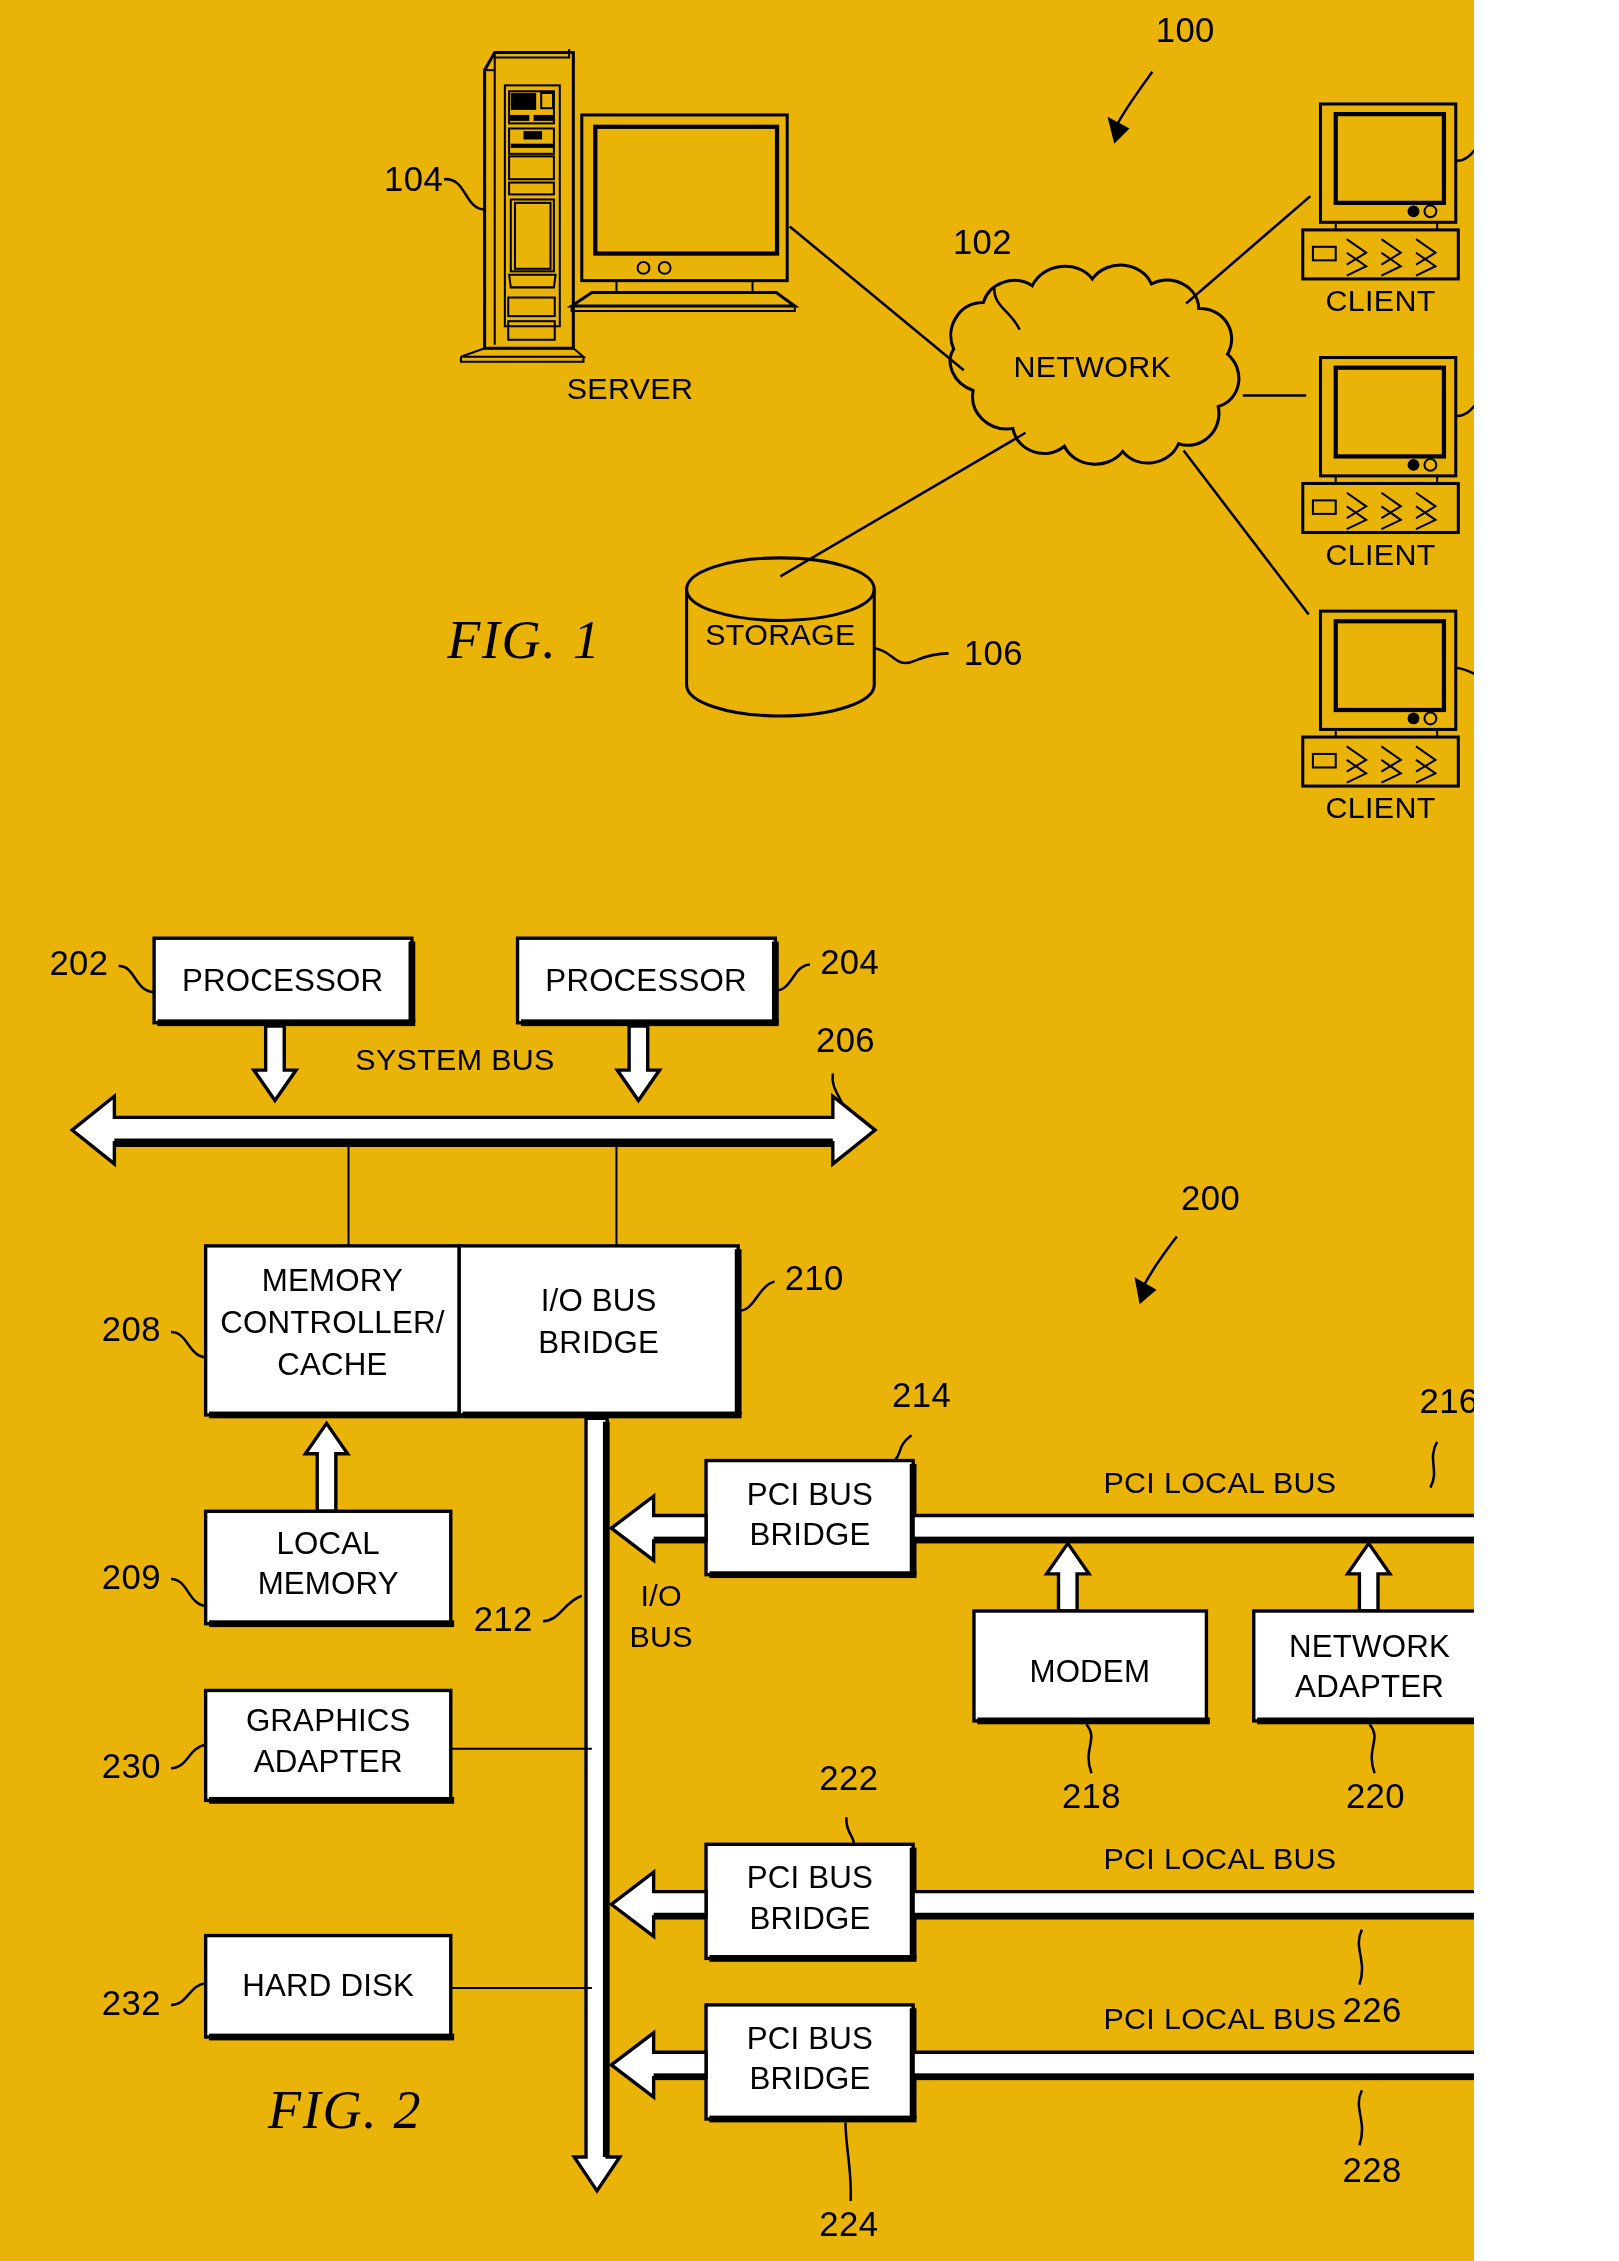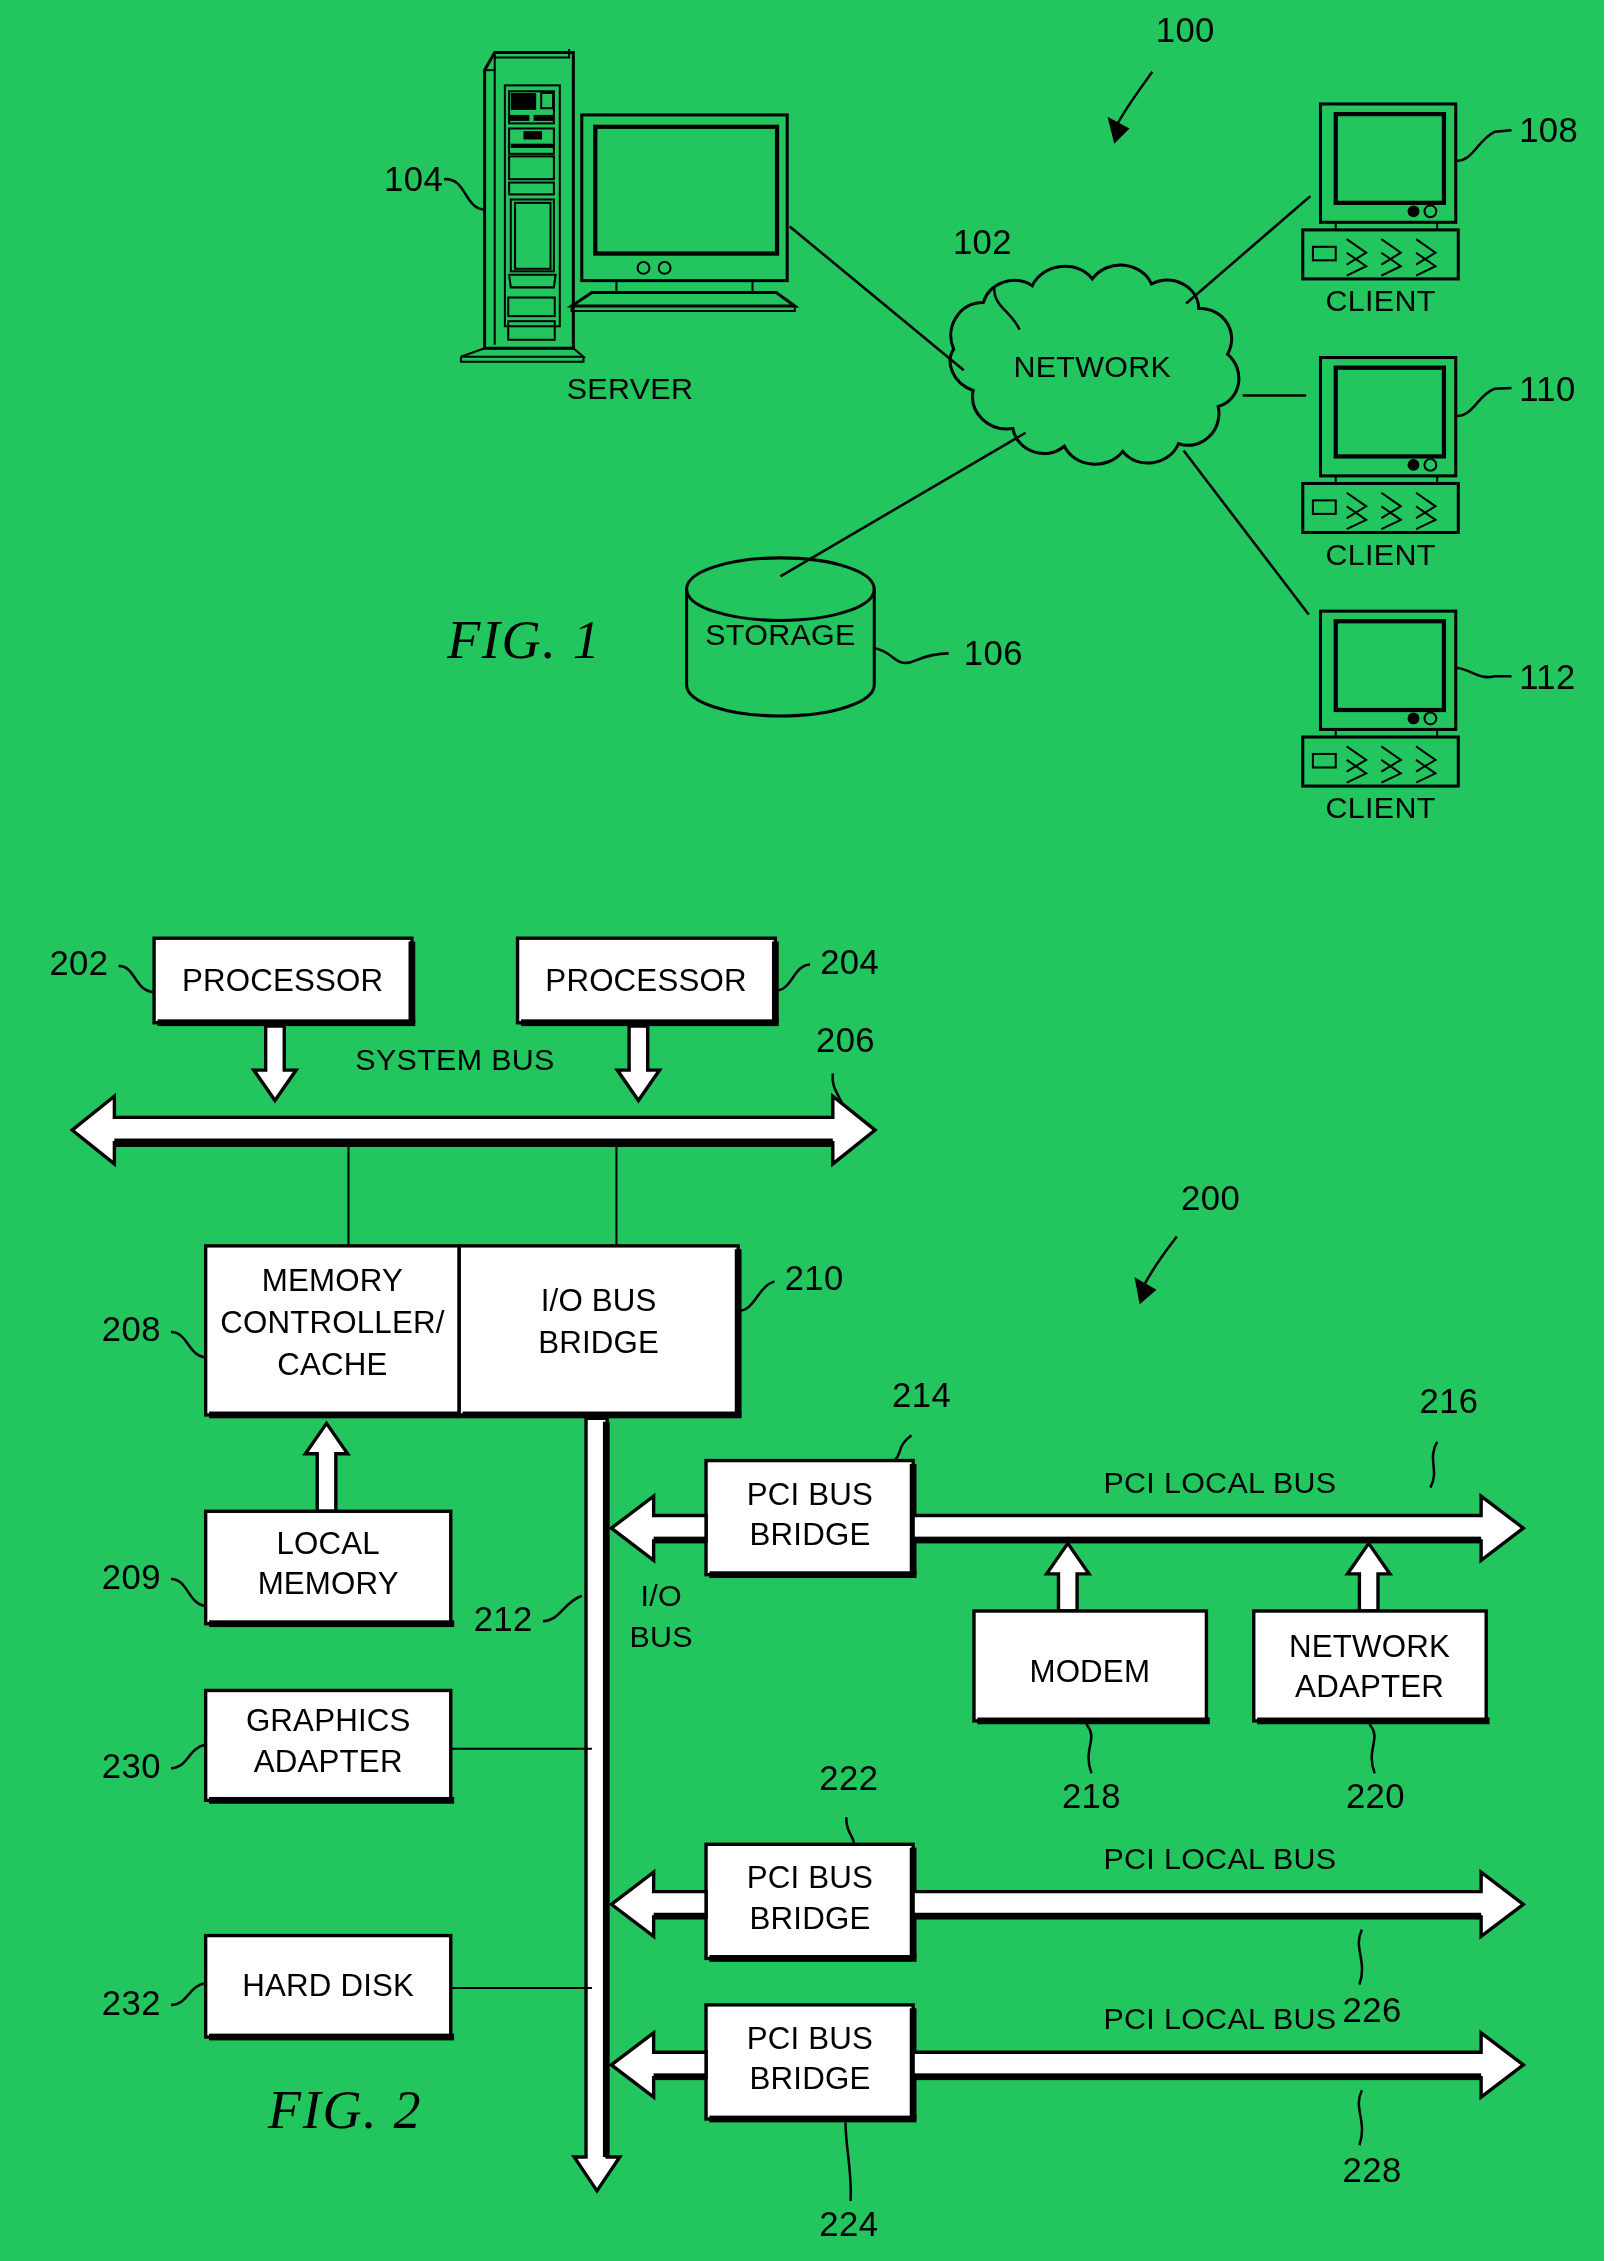--- a/index.html
+++ b/index.html
@@ -2,23 +2,23 @@
 <html style="font-size:13.5px"><head>
 <meta charset="utf-8">
 <style>
   html, body {
     margin: 0;
     padding: 0;
     background: #ffffff;
   }
   #page {
     position: relative;
-    width: 1604px;
+    width: 1474px;
     height: 2261px;
-    background: #22c55e;
+    background: #eab308;
     overflow: hidden;
     font-family: "Liberation Sans", sans-serif;
   }
   svg.sheet {
     position: absolute;
     top: 0;
     left: 0;
     width: 1620px;
     height: 2261px;
   }

